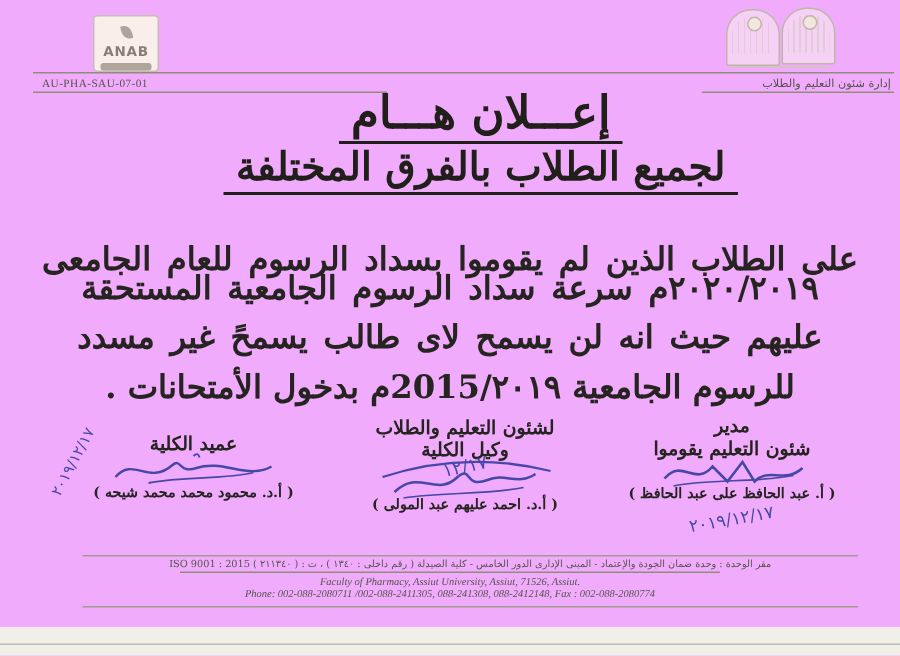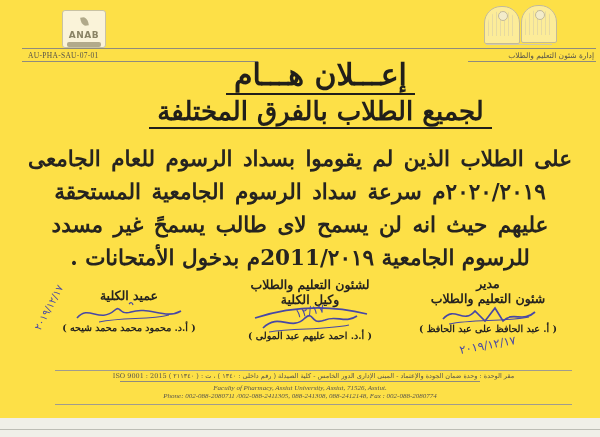--- a/index.html
+++ b/index.html
@@ -1,16 +1,16 @@
 <!DOCTYPE html>
 <html lang="ar"><head>
 <meta charset="utf-8">
 <style>
   html,body{margin:0;padding:0;}
-  #page{position:relative;width:600px;height:437px;background:#fde047;overflow:hidden;
+  #page{position:relative;width:600px;height:437px;background:#f0abfc;overflow:hidden;
         font-family:"DejaVu Serif",serif;color:#262420;}
   .rule{position:absolute;height:1px;background:#8f8b7d;}
 
   
   .badge{position:absolute;background:#faf6e9;border:1px solid #c4bfae;border-radius:3px;
          text-align:center;opacity:.9;}
   .badge-anab{left:62px;top:10px;width:42px;height:36px;}
   .badge-aja{left:108px;top:8px;width:40px;height:40px;}
   .anab-leaf{display:inline-block;width:7px;height:9px;background:#a9a492;
              border-radius:0 70% 0 70%;margin-top:3px;transform:rotate(-12deg);}
@@ -99,24 +99,24 @@
   <div class="dept">إدارة شئون التعليم والطلاب</div>
   <div class="rule" style="left:468px;top:61px;width:128px;"></div>
 
   <div class="title-line title1">
     <span>إعـــلان هـــام</span>
   </div>
   <div class="title-line title2">
     <span>لجميع الطلاب بالفرق المختلفة</span>
   </div>
 
-  <div class="body-line wide" style="top:146px;">على الطلاب الذين لم يقوموا بسداد الرسوم للعام الجامعى</div>
+  <div class="body-line wide" style="top:160px;">على الطلاب الذين لم يقوموا بسداد الرسوم للعام الجامعى</div>
   <div class="body-line wide" style="top:179px;">٢٠٢٠/٢٠١٩م سرعة سداد الرسوم الجامعية المستحقة</div>
   <div class="body-line wide" style="top:212px;">عليهم حيث انه لن يسمح لاى طالب يسمحً غير مسدد</div>
-  <div class="body-line" style="top:245px;">للرسوم الجامعية 2011/٢٠١٩م بدخول الأمتحانات .</div>
+  <div class="body-line" style="top:245px;">للرسوم الجامعية 2015/٢٠١٩م بدخول الأمتحانات .</div>
 
   <div class="sig-block sig-dean">
     <div class="sig-role">عميد الكلية</div>
     <svg class="sig-svg" width="120" height="26" viewBox="0 0 120 26">
       <path d="M8,18 C20,4 30,24 46,10 C52,5 50,16 62,12 C80,6 96,20 112,11" fill="none" stroke="#4747a6" stroke-width="1.6"></path>
       <path d="M30,22 C55,17 80,20 100,15" fill="none" stroke="#4747a6" stroke-width="1.2"></path>
       <path d="M60,4 q3,-3 4,1" fill="none" stroke="#4747a6" stroke-width="1.2"></path>
     </svg>
     <div class="sig-name">( أ.د. محمود محمد محمد شيحه )</div>
   </div>
@@ -129,21 +129,21 @@
       <path d="M10,14 Q65,-4 122,10" fill="none" stroke="#4747a6" stroke-width="1.5"></path>
       <path d="M18,24 C34,8 46,28 60,14 C70,6 64,22 80,16 C92,11 100,20 112,12" fill="none" stroke="#4747a6" stroke-width="1.7"></path>
       <path d="M24,28 C50,24 80,26 104,21" fill="none" stroke="#4747a6" stroke-width="1.1"></path>
     </svg>
     <div class="wakil-date ink">١٢/١٧</div>
     <div class="sig-name">( أ.د. احمد عليهم عبد المولى )</div>
   </div>
 
   <div class="sig-block sig-mudir">
     <div class="sig-role">مدير</div>
-    <div class="sig-role">شئون التعليم والطلاب</div>
+    <div class="sig-role">شئون التعليم يقوموا</div>
     <svg class="sig-svg" width="110" height="24" viewBox="0 0 110 24">
       <path d="M10,16 C22,2 30,22 42,8 L52,18 L62,5 L70,18 C80,8 90,20 102,9" fill="none" stroke="#4747a6" stroke-width="1.7"></path>
       <path d="M16,21 C40,16 70,19 96,14" fill="none" stroke="#4747a6" stroke-width="1.1"></path>
     </svg>
     <div class="sig-name">( أ. عبد الحافظ على عبد الحافظ )</div>
     <div class="mudir-date ink">٢٠١٩/١٢/١٧</div>
   </div>
 
   <div class="rule" style="left:55px;top:370px;width:517px;background:#a09c8d;"></div>
   <div class="iso-line">مقر الوحدة : وحدة ضمان الجودة والإعتماد - المبنى الإدارى الدور الخامس - كلية الصيدلة ( رقم داخلى : ١٣٤٠ ) ، ت : ( ٢١١٣٤٠ ) ISO 9001 : 2015</div>

